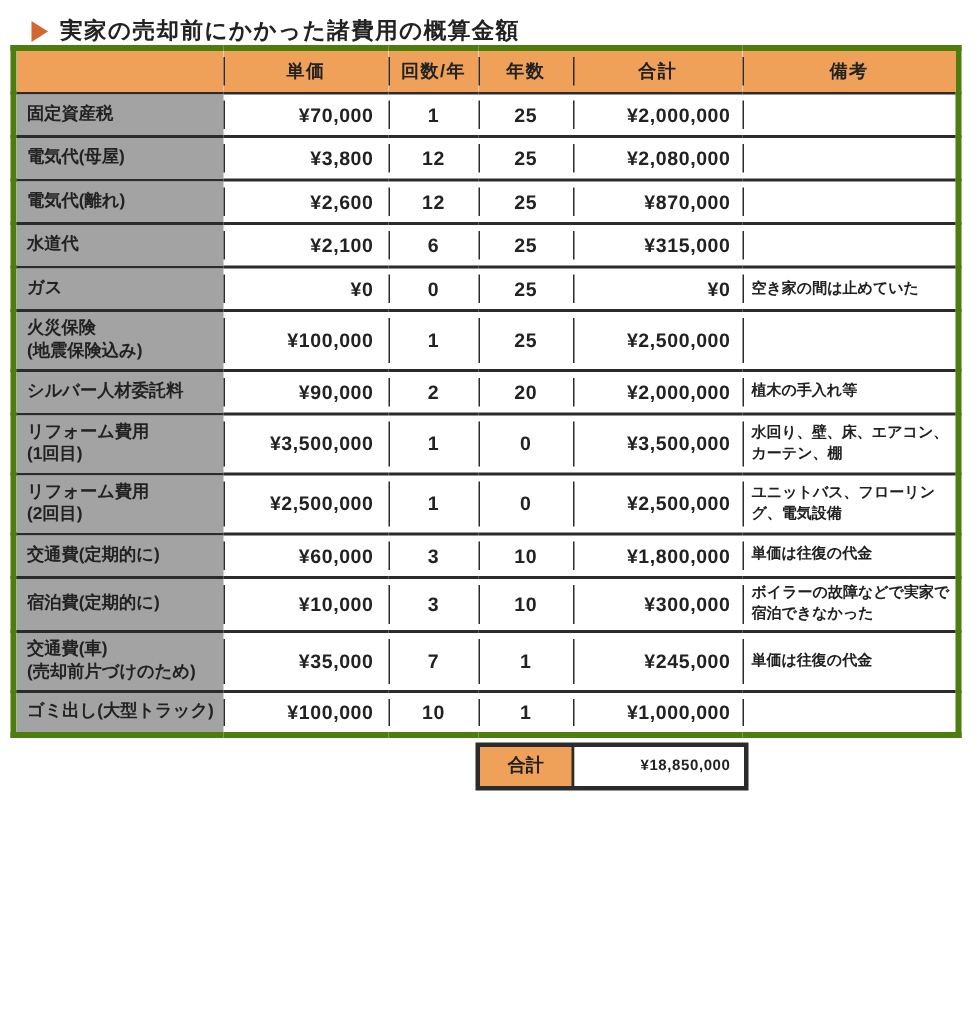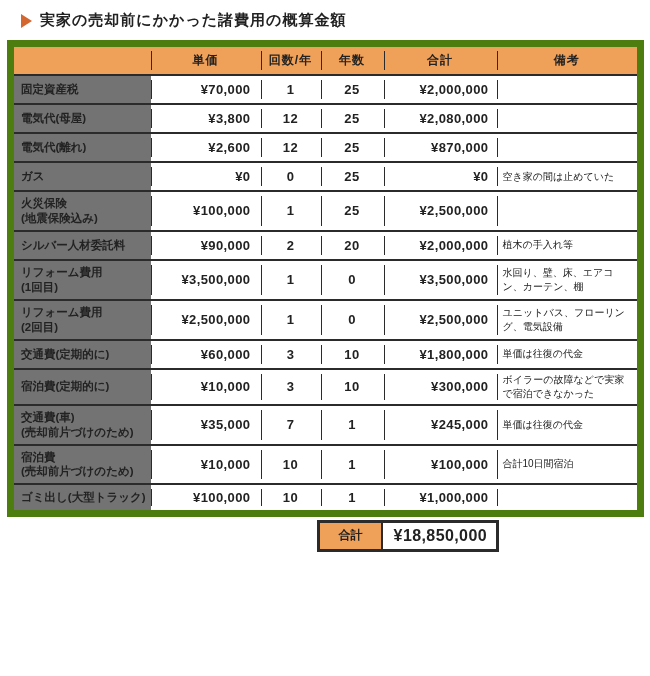--- a/index.html
+++ b/index.html
@@ -4,58 +4,58 @@
 <style>
   html,body{margin:0;padding:0;}
   body{
     width:650px;height:676px;background:#ffffff;
     font-family:"Liberation Sans","DejaVu Sans",sans-serif;
     color:#1d1d1d;-webkit-font-smoothing:antialiased;
   }
   .page{padding:9px 0 0 7px;}
 
   
-  .title-row{display:flex;align-items:center;gap:8px;margin:2px 0 10px 2px;padding-left:12px;}
+  .title-row{display:flex;align-items:center;gap:8px;margin:2px 0 0 2px;padding-left:12px;}
   .tri{width:0;height:0;border-left:11px solid #d3672f;
        border-top:7px solid transparent;border-bottom:7px solid transparent;}
   .page-title{font-size:15px;font-weight:bold;letter-spacing:1px;color:#222;}
 
   
   table{border-collapse:collapse;table-layout:fixed;width:630px;
-        border:7px solid #4d7c0f;}
+        border:4px solid #4d7c0f;}
   col.c0{width:140px}col.c1{width:110px}col.c2{width:60px}
   col.c3{width:63px}col.c4{width:113px}col.c5{width:144px}
   th,td{border-bottom:2px solid #2b2b2b;position:relative;vertical-align:middle;
         padding:0;overflow:hidden;}
   
   tr > *:not(:first-child)::before{
     content:"";position:absolute;left:-1px;top:4px;bottom:4px;width:2px;
     background:#2b2b2b;
   }
   thead th{background:#f0a159;height:27px;font-size:12px;font-weight:bold;
            color:#222;text-align:center;letter-spacing:1px;}
   tbody tr{height:29px;}
-  tbody th.label{background:#737373;text-align:left;font-size:11.5px;
+  tbody th.label{background:#a3a3a3;text-align:left;font-size:11.5px;
                  font-weight:bold;line-height:1.3;padding:4px 2px 4px 7px;
                  white-space:pre-line;color:#222;}
   td.num{font-size:13px;font-weight:bold;letter-spacing:.4px;color:#222;}
   td.unit{text-align:right;padding-right:10px;}
   td.center{text-align:center;}
   td.total{text-align:right;padding-right:8px;margin-left:48px;}
-  td.remark{font-size:10px;font-weight:normal;text-align:left;line-height:1.4;
+  td.remark{font-size:10px;font-weight:bold;text-align:left;line-height:1.4;
             padding:3px 4px 3px 6px;color:#222;}
 
   
   .grand-total{display:flex;width:176px;margin:3px 0 0 310px;
                border:3px solid #2b2b2b;height:26px;box-sizing:content-box;}
   .gt-label{width:61px;background:#f0a159;border-right:2px solid #2b2b2b;
             display:flex;align-items:center;justify-content:center;
             font-size:12px;font-weight:bold;color:#222;}
   .gt-value{flex:1;background:#fff;display:flex;align-items:center;
-            justify-content:flex-end;padding-right:9px;font-size:16px;
+            justify-content:flex-end;padding-right:9px;font-size:10px;
             font-weight:bold;letter-spacing:.4px;color:#222;}
 </style>
 </head>
 <body>
 
 <div class="page">
 
   <div class="title-row">
     <span class="tri"></span>
     <span class="page-title">実家の売却前にかかった諸費用の概算金額</span>
@@ -99,20 +99,28 @@
     </tr>
         <tr>
       <th class="label" scope="row">電気代(離れ)</th>
       <td class="num unit">¥2,600</td>
       <td class="num center">12</td>
       <td class="num center">25</td>
       <td class="num total">¥870,000</td>
       <td class="remark"></td>
     </tr>
         <tr>
+      <th class="label" scope="row">水道代</th>
+      <td class="num unit">¥2,100</td>
+      <td class="num center">6</td>
+      <td class="num center">25</td>
+      <td class="num total">¥315,000</td>
+      <td class="remark"></td>
+    </tr>
+        <tr>
       <th class="label" scope="row">ガス</th>
       <td class="num unit">¥0</td>
       <td class="num center">0</td>
       <td class="num center">25</td>
       <td class="num total">¥0</td>
       <td class="remark">空き家の間は止めていた</td>
     </tr>
         <tr>
       <th class="label" scope="row">火災保険
 (地震保険込み)</th>
@@ -167,29 +175,20 @@
         <tr>
       <th class="label" scope="row">交通費(車)
 (売却前片づけのため)</th>
       <td class="num unit">¥35,000</td>
       <td class="num center">7</td>
       <td class="num center">1</td>
       <td class="num total">¥245,000</td>
       <td class="remark">単価は往復の代金</td>
     </tr>
         <tr>
-      <th class="label" scope="row">宿泊費
-(売却前片づけのため)</th>
-      <td class="num unit">¥10,000</td>
-      <td class="num center">10</td>
-      <td class="num center">1</td>
-      <td class="num total">¥100,000</td>
-      <td class="remark">合計10日間宿泊</td>
-    </tr>
-        <tr>
       <th class="label" scope="row">ゴミ出し(大型トラック)</th>
       <td class="num unit">¥100,000</td>
       <td class="num center">10</td>
       <td class="num center">1</td>
       <td class="num total">¥1,000,000</td>
       <td class="remark"></td>
     </tr>
       </tbody>
   </table>
 

